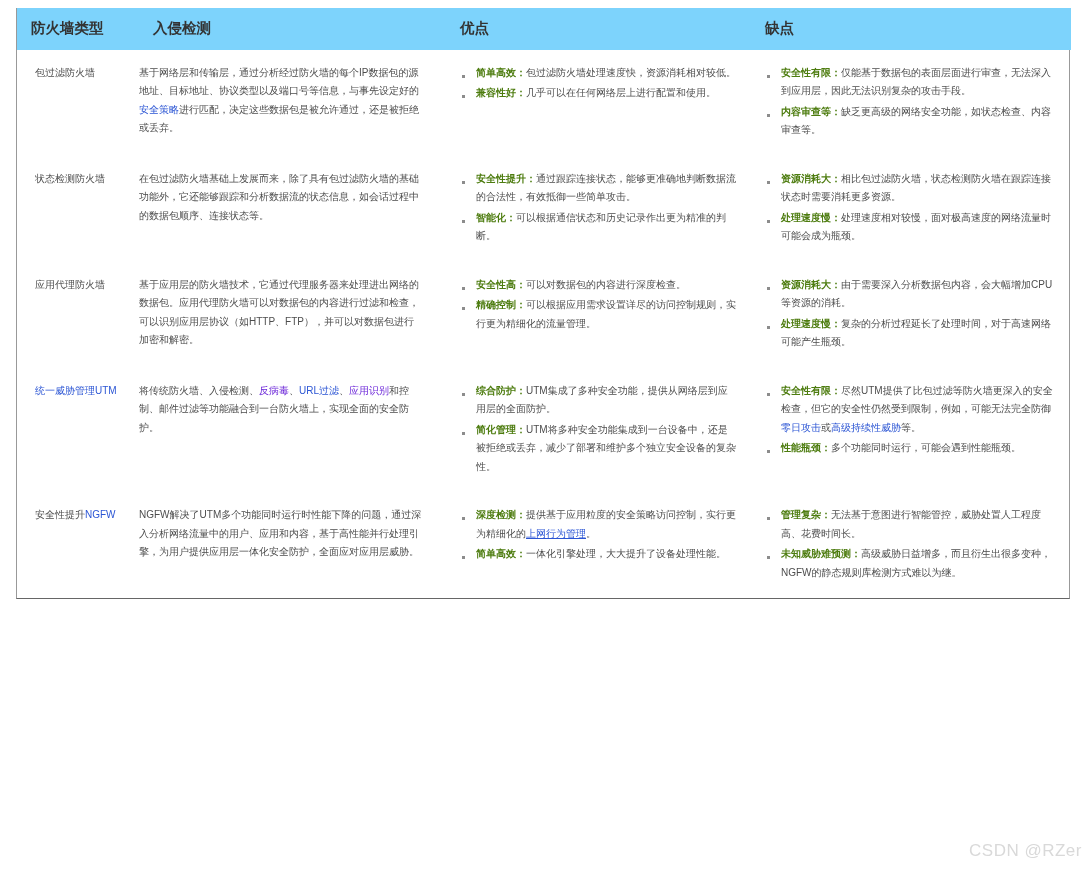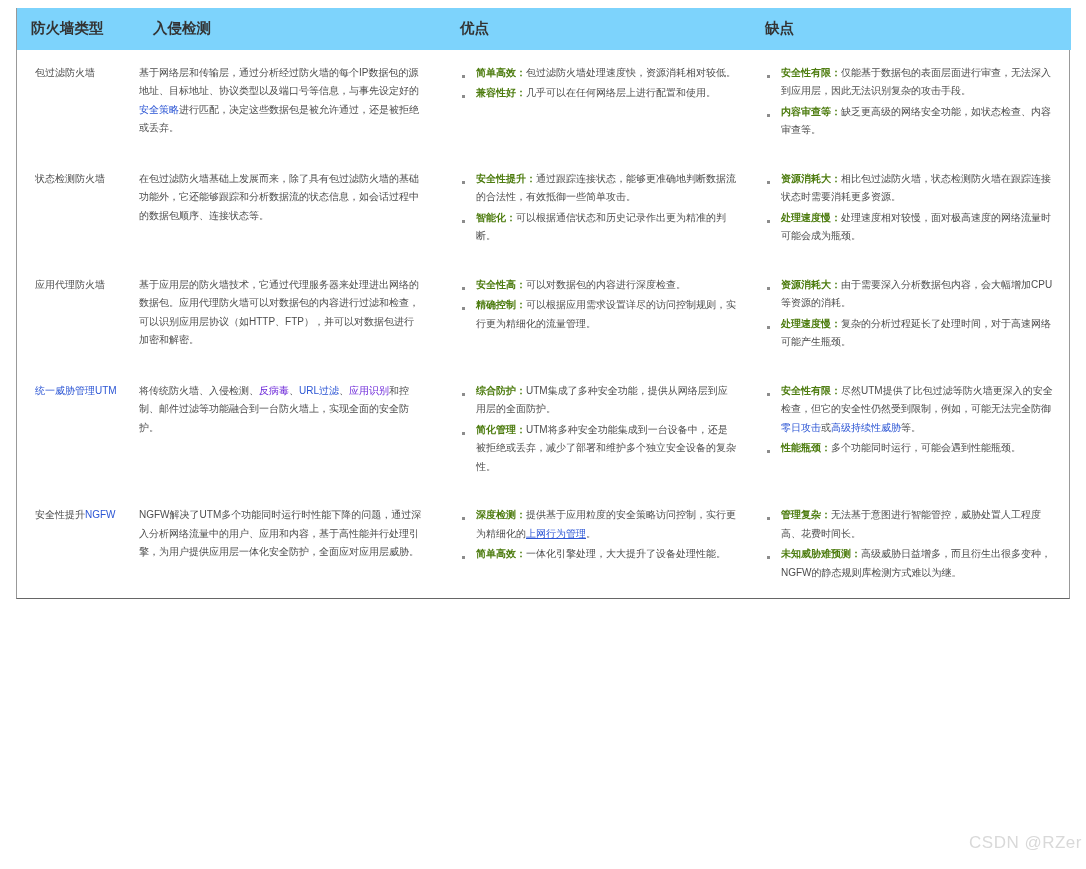--- a/index.html
+++ b/index.html
@@ -74,21 +74,21 @@
   a.lnk {
     color: #2b55d4;
     text-decoration: none;
   }
   a.lnk.visited { color: #6d28d9; }
   a.lnk.underline { text-decoration: underline; }
 
   .watermark {
     position: absolute;
     right: 4px;
-    bottom: 16px;
+    bottom: 8px;
     font-size: 17px;
     color: #d9d9d9;
     letter-spacing: 0.5px;
     font-family: "Liberation Sans", "DejaVu Sans", sans-serif;
     white-space: nowrap;
     pointer-events: none;
   }
 </style>
 </head>
 <body>

